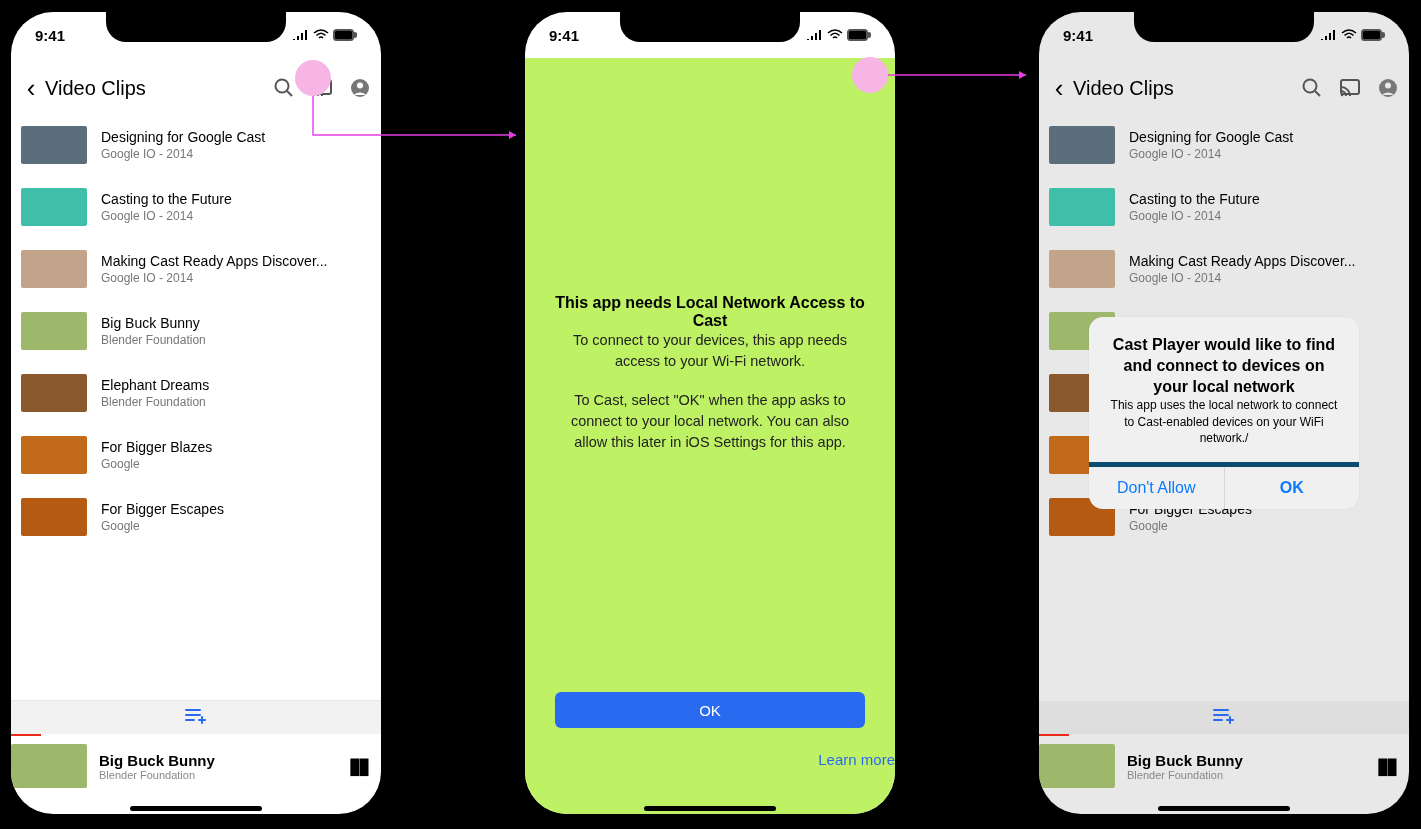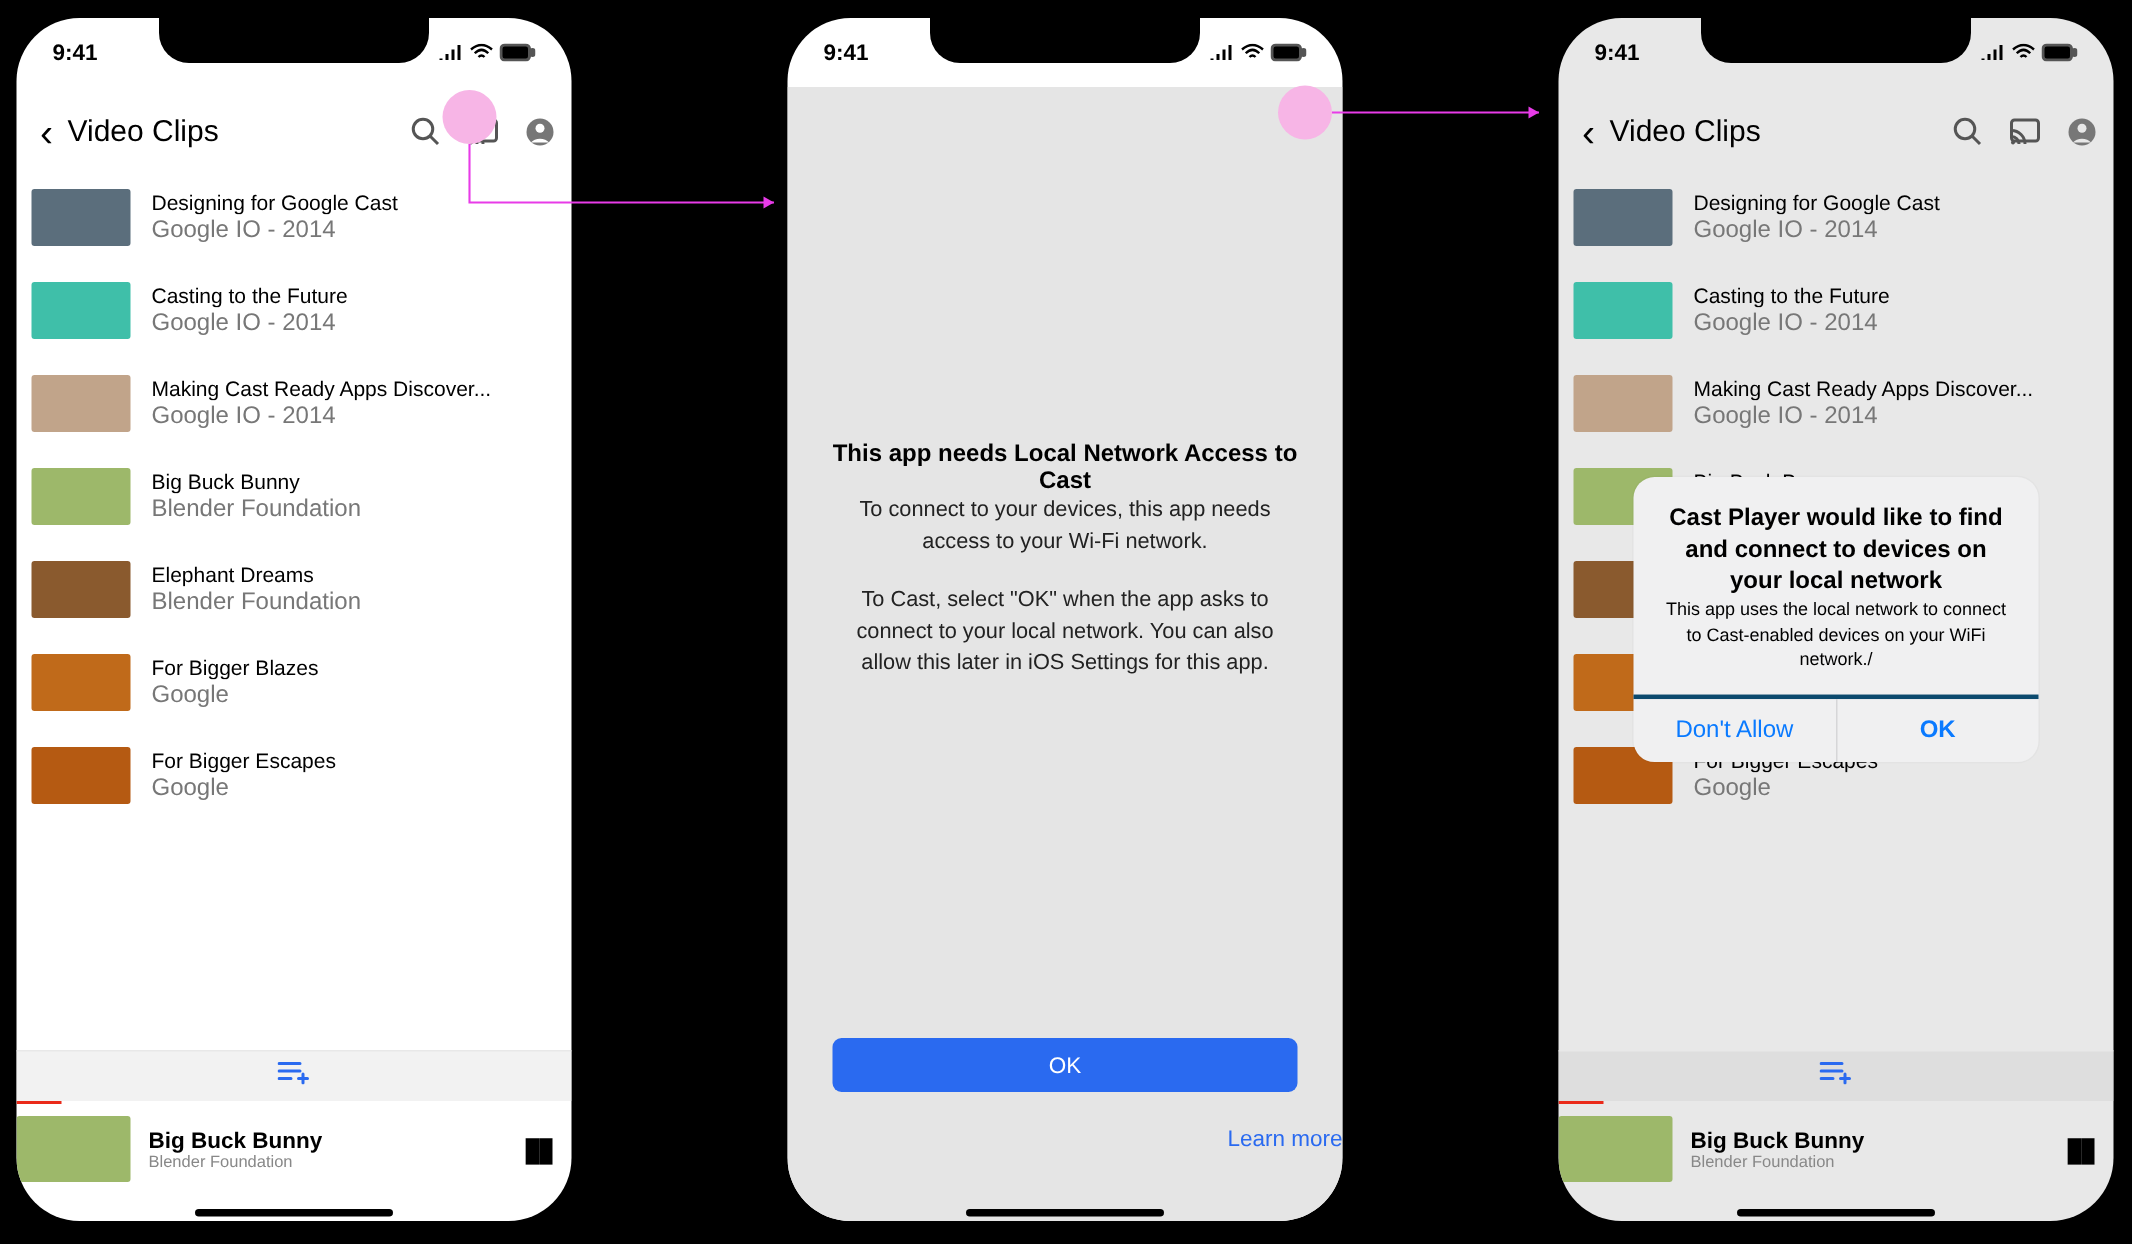--- a/index.html
+++ b/index.html
@@ -11,44 +11,44 @@
   .status-icons{display:flex;align-items:center;gap:4px}
   .topbar{position:absolute;top:54px;left:0;right:0;height:44px;display:flex;align-items:center;padding:0 10px 0 6px}
   .back-chev{width:28px;text-align:center;font-size:26px;line-height:1}
   .page-title{font-size:20px;flex:1}
   .top-icons{display:flex;align-items:center;gap:16px}
   .content{position:absolute;top:102px;left:0;right:0;bottom:0;overflow:hidden}
   .row{display:flex;align-items:center;padding:12px 14px 12px 10px;gap:14px}
   .thumb{width:66px;height:38px;border-radius:2px;flex-shrink:0}
   .rowtext{flex:1;overflow:hidden}
   .rtitle{font-size:14px;white-space:nowrap;overflow:hidden;text-overflow:ellipsis}
-  .rsub{font-size:16px;color:#777;margin-top:2px}
+  .rsub{font-size:12px;color:#777;margin-top:2px}
   .queue-bar{position:absolute;bottom:80px;left:0;right:0;height:34px;background:#f2f2f2;border-top:1px solid #e8e8e8;display:flex;align-items:center;justify-content:center}
   .playbar{position:absolute;bottom:16px;left:0;right:0;height:64px;display:flex;align-items:center;padding:0 14px 0 0;gap:12px}
   .playbar .thumb{width:76px;height:44px;margin-left:0}
   .ptitle{font-size:15px;font-weight:600}
   .psub{font-size:11px;color:#888}
   .pause{margin-left:auto;font-size:22px;font-weight:800;letter-spacing:-3px}
   .home-ind{position:absolute;bottom:3px;left:50%;transform:translateX(-50%);width:132px;height:5px;background:#000;border-radius:3px;z-index:60}
   .progress{position:absolute;top:0;left:0;height:2px;background:#ea2a1a}
   .highlight{position:absolute;width:36px;height:36px;border-radius:50%;background:#f7b5e6;z-index:30}
   .arrow{stroke:#e83be8;fill:none;stroke-width:1.4}
 
   
-  .info-pane{position:absolute;top:46px;left:0;right:0;bottom:0;background:#e5e5e5;padding:0 30px}
+  .info-pane{position:absolute;top:46px;left:0;right:0;bottom:0;background:#bef264;padding:0 30px}
   .info-title{text-align:center;font-weight:700;font-size:16px;margin-top:236px}
   .info-body{text-align:center;font-size:14.5px;color:#222;line-height:1.45}
   .ok-btn{position:absolute;bottom:86px;left:30px;right:30px;height:36px;border-radius:6px;background:#2a6af0;color:#fff;font-size:15px;display:flex;align-items:center;justify-content:center}
   .learn{position:absolute;bottom:46px;left:0;right:0;text-align:right;color:#2a6af0;font-size:15px}
   .p3 .screen{background:#e8e8e8}
   .alert{position:absolute;left:50%;top:50%;transform:translate(-50%,-50%);width:270px;background:#f0f0f1;border-radius:14px;z-index:70;box-shadow:0 0 0 1px rgba(0,0,0,.02)}
   .alert-top{padding:18px 16px 16px;text-align:center}
   .alert-title{font-weight:700;font-size:16px;line-height:1.3}
   .alert-body{font-size:12px;margin-top:0;line-height:1.35}
-  .alert-btns{display:flex;border-top:3px solid #0c4a6e}
+  .alert-btns{display:flex;border-top:5px solid #0c4a6e}
   .alert-btn{flex:1;padding:12px 0;text-align:center;color:#0a7aff;font-size:16px}
   .alert-btn+.alert-btn{border-left:1px solid #d6d6d8}
 
   svg.icon{width:22px;height:22px;stroke:#555;fill:none;stroke-width:2}
   .queue-ic{color:#2a6af0}
 </style>
 </head>
 <body>
 
 <div class="highlight" style="left:295px;top:60px"></div>

